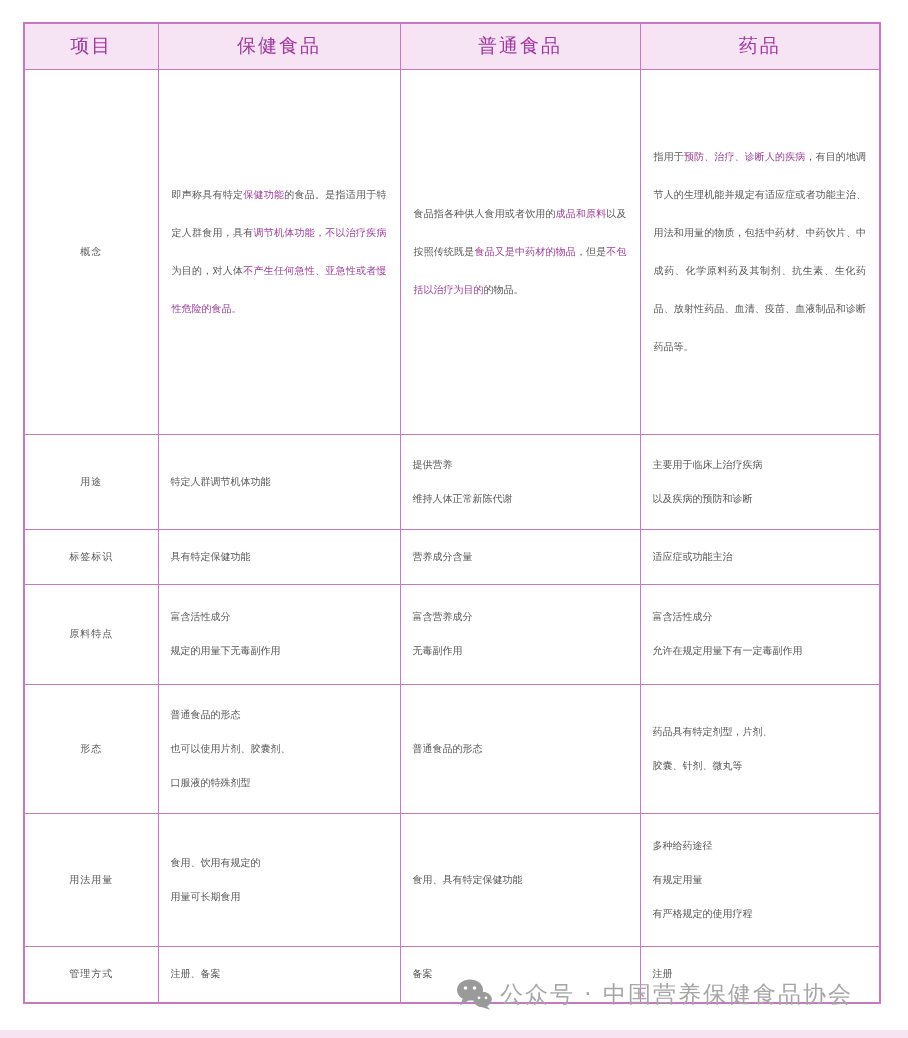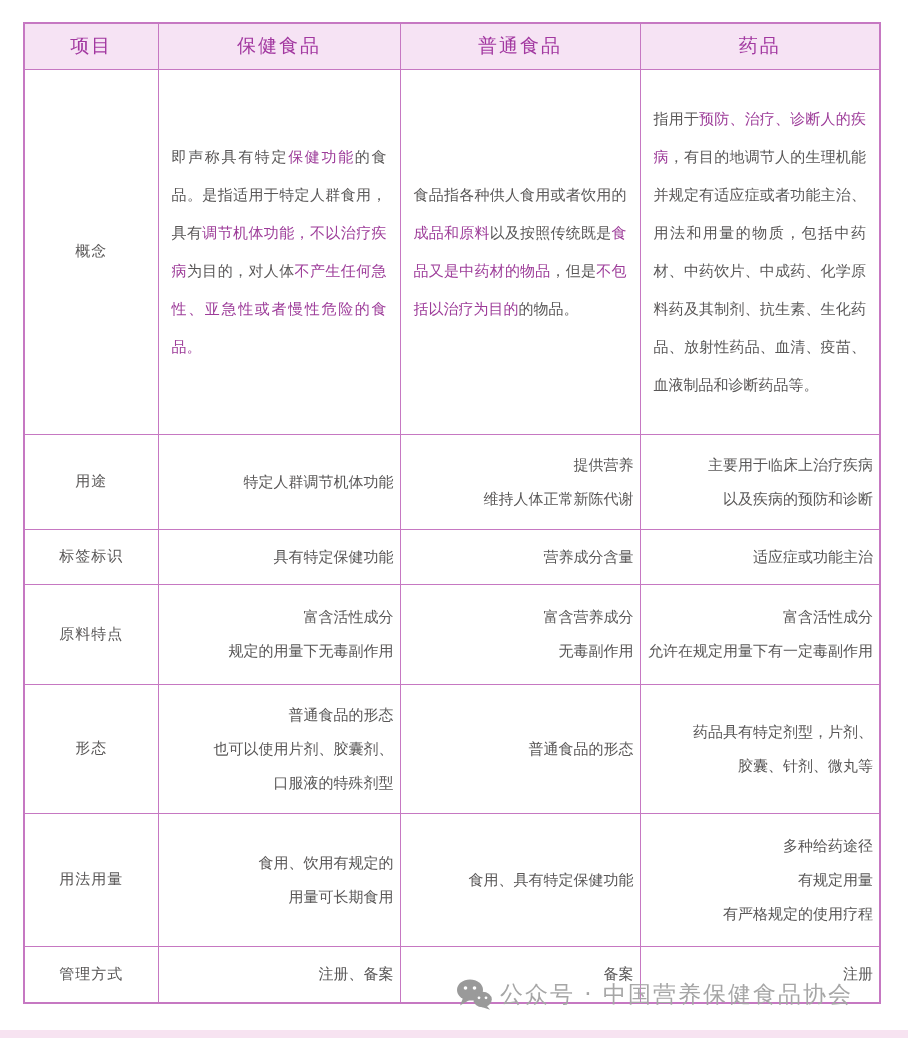--- a/index.html
+++ b/index.html
@@ -23,21 +23,21 @@
     position:absolute;
     left:23px;top:22px;
     width:856px;
     border-collapse:collapse;
     table-layout:fixed;
     border:2px solid var(--border);
   }
   table.cmp th, table.cmp td{
     border:1px solid var(--border);
     color:var(--body-text);
-    font-size:15px;
+    font-size:10px;
     vertical-align:middle;
   }
   table.cmp th{
     background:var(--header-bg);
     color:var(--header-text);
     font-size:19px;
     font-weight:400;
     text-align:center;
     letter-spacing:2px;
   }
@@ -48,23 +48,23 @@
   }
   td.concept{
     text-align:justify;
     text-justify:inter-character;
     line-height:38px;
     padding:10px 13px;
   }
   td.concept span{color:var(--body-text);}
   td.concept span.hl{color:var(--hl);}
   td.center{
-    text-align:right;
+    text-align:left;
     line-height:34px;
-    padding:4px 6px;
+    padding:4px 12px;
   }
   .watermark{
     position:absolute;
     left:456px;top:978px;
     display:flex;
     align-items:center;
     gap:8px;
     color:var(--wm);
     font-size:23px;
     letter-spacing:2px;

